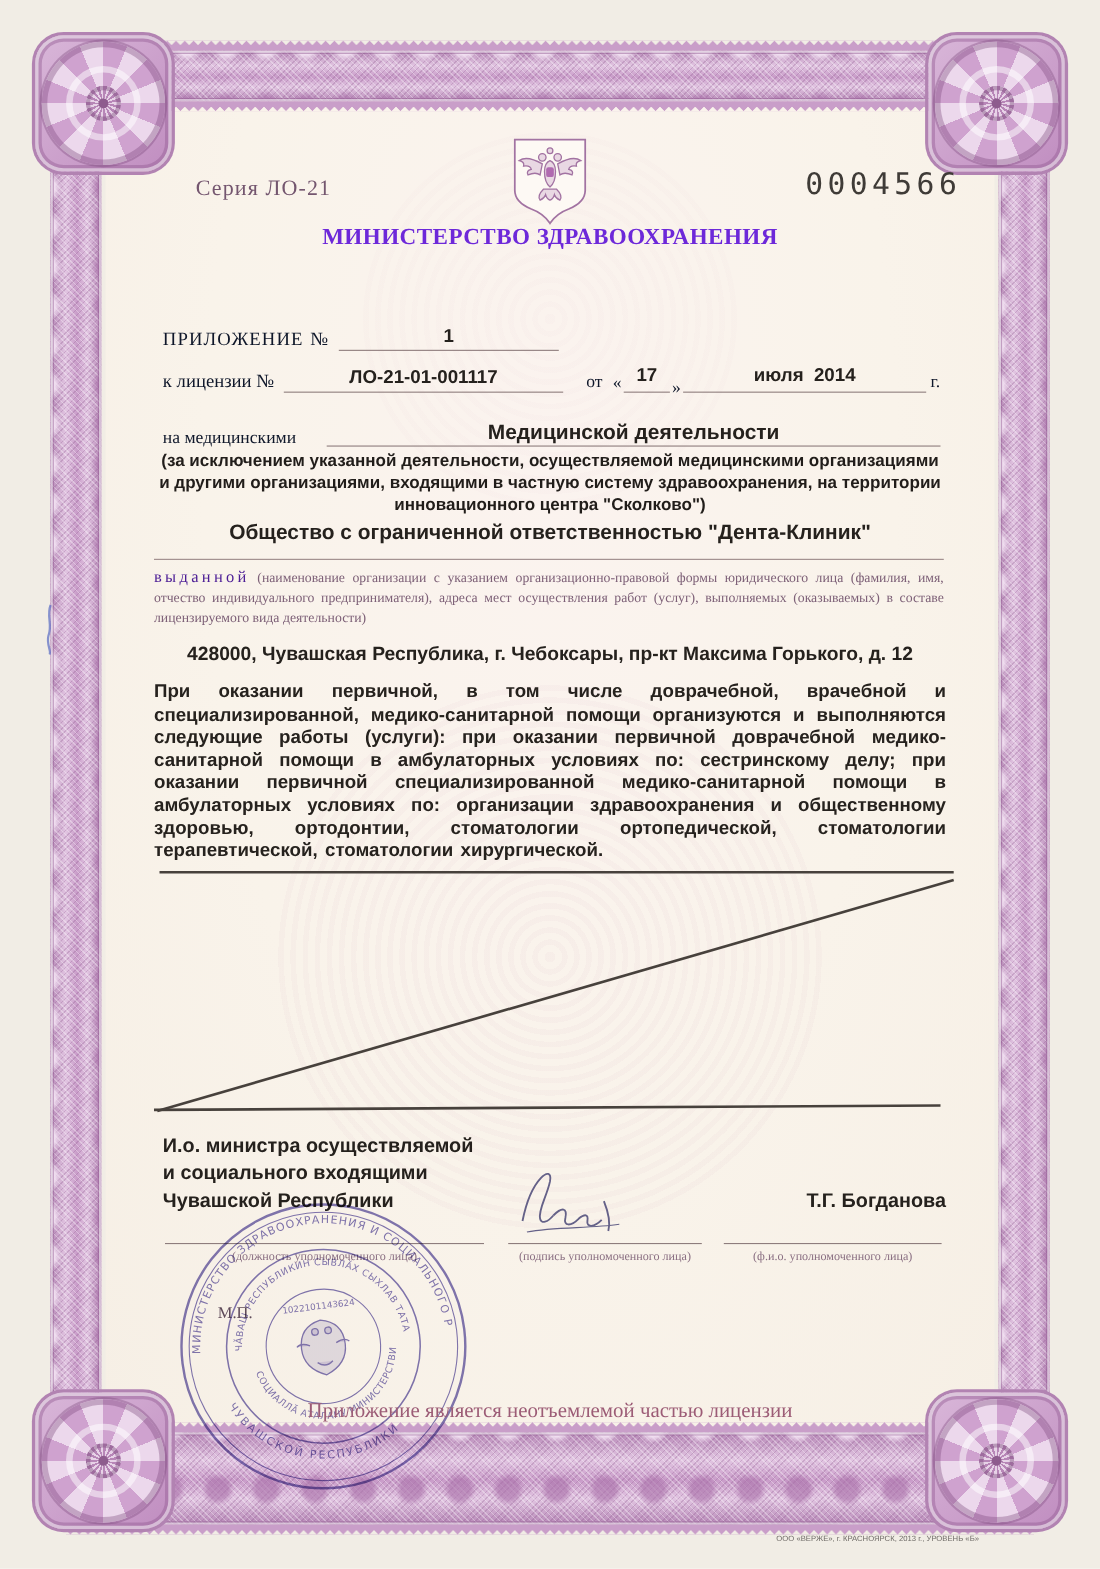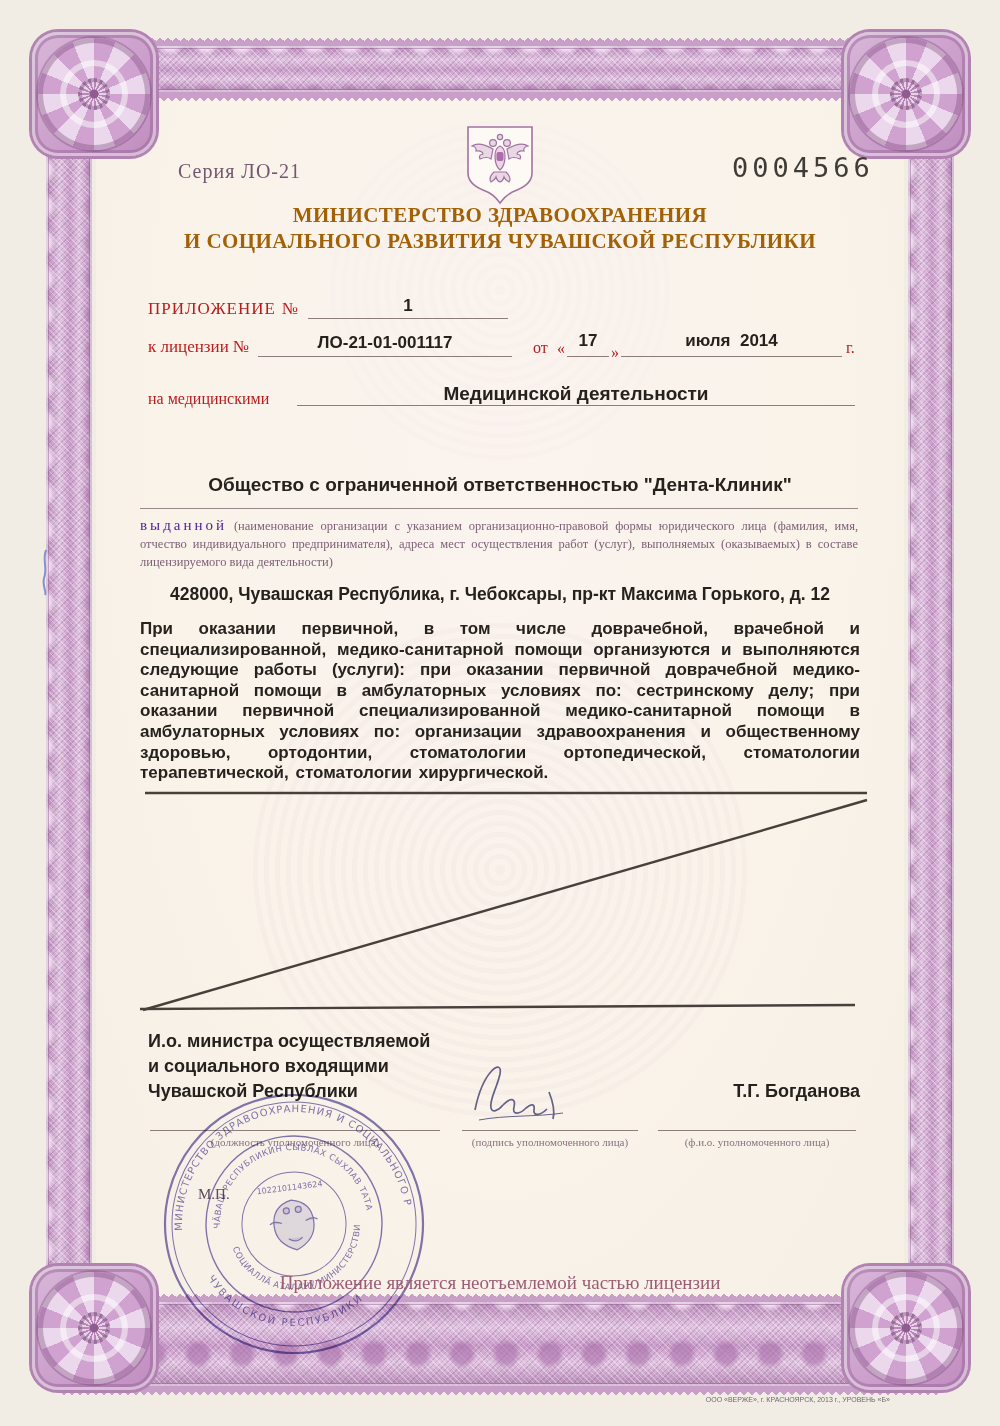--- a/index.html
+++ b/index.html
@@ -58,28 +58,28 @@
        radial-gradient(circle,#8e5c8e 0 4px,rgba(142,92,142,0) 5px),
        repeating-conic-gradient(#b786b7 0 12deg,#e7d2e7 12deg 24deg);
      box-shadow:inset 0 0 0 4px rgba(120,70,120,.4);}
 
   
   .watermark{position:absolute;border-radius:50%;
      background:repeating-radial-gradient(circle, rgba(196,140,170,.10) 0 5px, rgba(196,140,170,0) 5px 11px);
      opacity:.5;}
 
   
-  .serif-label{font-family:"Liberation Serif","DejaVu Serif",serif;color:#b91c1c;}
+  .serif-label{font-family:"Liberation Serif","DejaVu Serif",serif;color:#0f172a;}
   .bold-sans{font-family:"Liberation Sans","DejaVu Sans",sans-serif;font-weight:bold;color:#25211d;}
   .abs{position:absolute;}
   .center{text-align:center;}
   .uline{position:absolute;border-bottom:1.4px solid #8e7d7d;}
   .cap{position:absolute;font-size:11px;color:#8a6f82;text-align:center;font-family:"Liberation Serif","DejaVu Serif",serif;}
 
-  .title{width:100%;text-align:center;font-weight:bold;color:#a16207;font-size:21px;letter-spacing:.4px;
+  .title{width:100%;text-align:center;font-weight:bold;color:#6d28d9;font-size:21px;letter-spacing:.4px;
          font-family:"Liberation Serif","DejaVu Serif",serif;}
   .serial{font-family:"DejaVu Sans Mono","Liberation Mono",monospace;font-size:27px;letter-spacing:4px;color:#3f3b37;}
 
   .stamp-wrap{position:absolute;left:158px;top:1088px;width:272px;height:272px;
       mix-blend-mode:multiply;opacity:.85;transform:rotate(-7deg);}
 </style>
 </head>
 <body>
 
 <div class="page">
@@ -129,21 +129,20 @@
         <circle cx="49" cy="21" r="3.4"></circle>
       <path d="M42 24 q-5 2 -5 10 q0 10 5 14 q5 -4 5 -14 q0 -8 -5 -10 z"></path>
       <path d="M35 27 q-14 -8 -21 -3 q5 1 4 5 q6 -1 7 3 q-5 1 -3 5 q7 -3 11 0 z"></path>
       <path d="M49 27 q14 -8 21 -3 q-5 1 -4 5 q-6 -1 -7 3 q5 1 3 5 q-7 -3 -11 0 z"></path>
       <path d="M36 50 q-6 6 -3 10 q4 -2 5 -5 q1 4 4 5 q3 -1 4 -5 q1 3 5 5 q3 -4 -3 -10 z"></path>
       <rect x="38.5" y="30" width="7" height="9" rx="2" fill="#b06ab0" stroke="none"></rect>
     </g>
   </svg>
 
   <div class="abs title" style="top:203px;">МИНИСТЕРСТВО ЗДРАВООХРАНЕНИЯ</div>
-  <div class="abs title" style="top:229px;">И СОЦИАЛЬНОГО РАЗВИТИЯ ЧУВАШСКОЙ РЕСПУБЛИКИ</div>
 
   <span class="abs serif-label" style="left:148px;top:299px;font-size:17px;letter-spacing:1px;">ПРИЛОЖЕНИЕ</span>
   <span class="abs serif-label" style="left:282px;top:299px;font-size:17px;">№</span>
   <div class="uline" style="left:308px;width:200px;top:300px;height:18px;"></div>
   <div class="abs bold-sans center" style="left:308px;width:200px;top:296px;font-size:17px;">1</div>
 
   <span class="abs serif-label" style="left:148px;top:337px;font-size:17px;">к лицензии</span>
   <span class="abs serif-label" style="left:233px;top:337px;font-size:17px;">№</span>
   <div class="uline" style="left:258px;width:254px;top:338px;height:18px;"></div>
   <div class="abs bold-sans center" style="left:258px;width:254px;top:333px;font-size:17px;">ЛО-21-01-001117</div>
@@ -153,20 +152,21 @@
   <div class="uline" style="left:567px;width:42px;top:338px;height:18px;"></div>
   <div class="abs bold-sans center" style="left:567px;width:42px;top:331px;font-size:17px;">17</div>
   <span class="abs serif-label" style="left:611px;top:344px;font-size:16px;">»</span>
   <div class="uline" style="left:621px;width:221px;top:338px;height:18px;"></div>
   <div class="abs bold-sans center" style="left:621px;width:221px;top:331px;font-size:17px;white-space:pre;">июля  2014</div>
   <span class="abs serif-label" style="left:846px;top:339px;font-size:16px;">г.</span>
 
   <span class="abs serif-label" style="left:148px;top:390px;font-size:16px;">на медицинскими</span>
   <div class="uline" style="left:297px;width:558px;top:387px;height:18px;"></div>
   <div class="abs bold-sans center" style="left:297px;width:558px;top:383px;font-size:19px;">Медицинской деятельности</div>
+  <div class="abs bold-sans center" style="left:140px;width:720px;top:410px;font-size:15.5px;line-height:20px;color:#211d1a;">(за исключением указанной деятельности, осуществляемой медицинскими организациями и другими организациями, входящими в частную систему здравоохранения, на территории инновационного центра "Сколково")</div>
 
   <div class="abs bold-sans center" style="left:140px;width:720px;top:474px;font-size:19px;">Общество с ограниченной ответственностью "Дента-Клиник"</div>
   <div class="uline" style="left:140px;width:718px;top:490px;height:18px;border-color:#9b8888;"></div>
 
   <div class="abs" style="left:140px;width:718px;top:516px;font-family:'Liberation Serif','DejaVu Serif',serif;
        font-size:12.5px;line-height:18px;color:#7d6077;text-align:justify;">
     <span style="font-size:15px;letter-spacing:3px;color:#4c1d95;">выданной</span>
     <span>(наименование организации с указанием организационно-правовой формы юридического лица (фамилия, имя, отчество индивидуального предпринимателя), адреса мест осуществления работ (услуг), выполняемых (оказываемых)  в составе лицензируемого вида деятельности)</span>
   </div>
 

